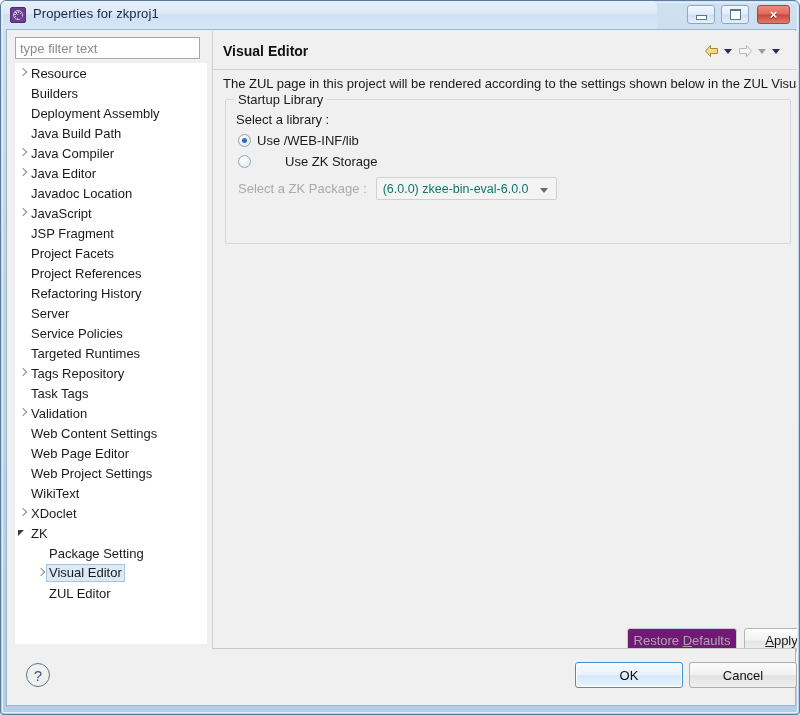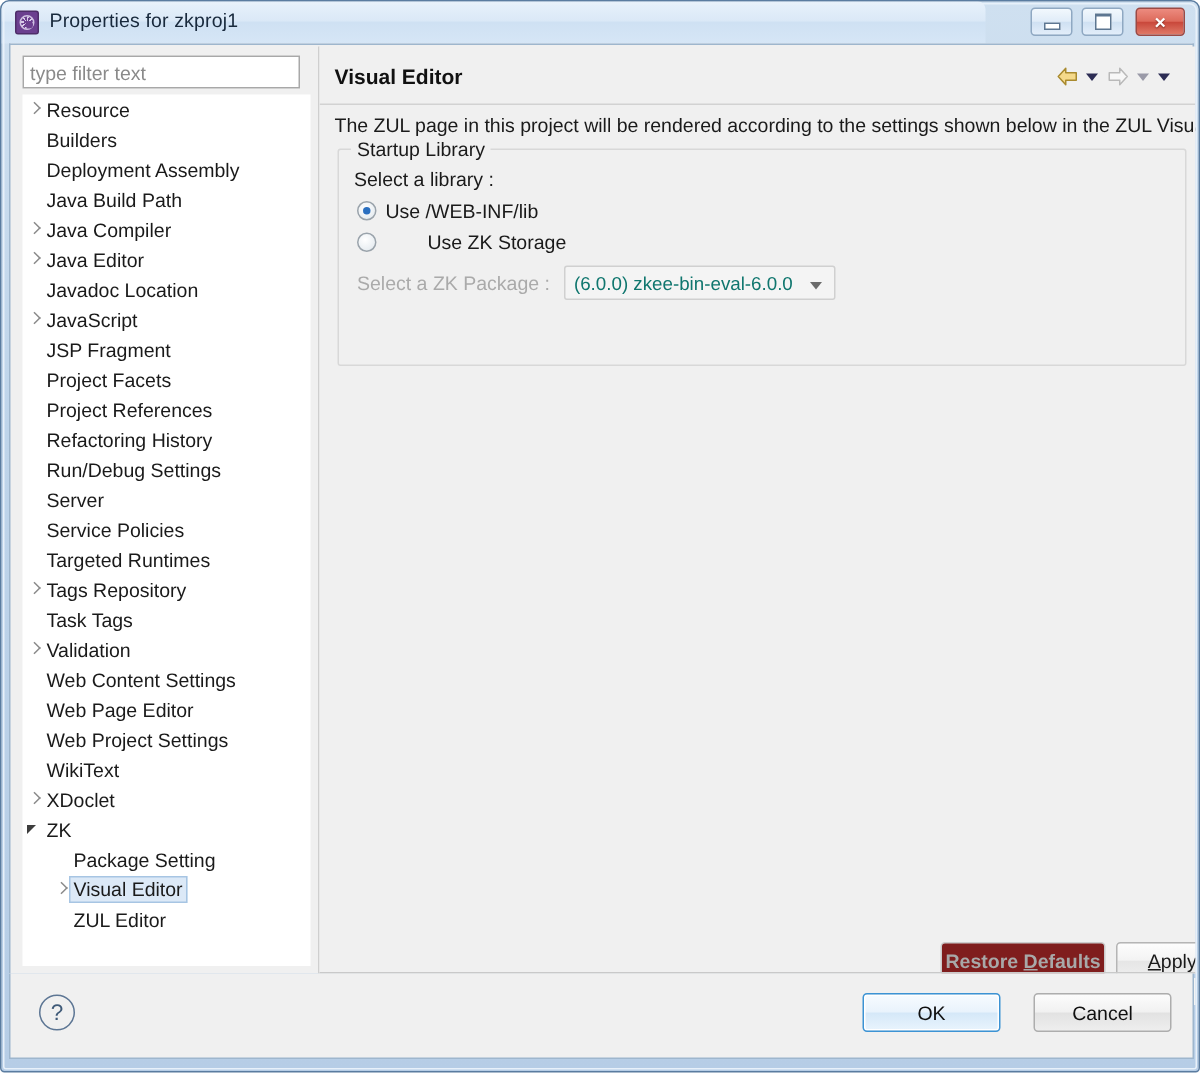--- a/index.html
+++ b/index.html
@@ -361,22 +361,21 @@
     align-items: center;
     justify-content: center;
     cursor: default;
     white-space: nowrap;
   }
   #btn-restore {
     left: 414px; top: 597px;
     width: 110px;
     color: #a8a8a8;
     border-color: #cbcbcb;
-    background: #7f1d1d;
-    font-weight: bold;
+    background: #701a75;
   }
   #btn-apply {
     left: 531px; top: 597px;
     width: 75px;
   }
   .ul { text-decoration: underline; }
   #hs-bar {
     position: absolute;
     left: 8px; top: 622px;
     width: 782px; height: 18px;
@@ -446,21 +445,21 @@
     border: 1.5px solid #5d7694;
     background: #f0f0f0;
     display: flex; align-items: center; justify-content: center;
     font-size: 15px; color: #3f5a78;
     cursor: pointer;
   }
   .dlgbtn {
     position: absolute;
     top: 13px;
     height: 26px;
-    width: 92px;
+    width: 108px;
     border-radius: 3px;
     font-family: "Liberation Sans", sans-serif;
     font-size: 13px;
     color: #101010;
     display: flex; align-items: center; justify-content: center;
     cursor: pointer;
     border: 1px solid #a9b3bd;
     background: linear-gradient(to bottom, #fafdff 0%, #eef4fa 48%, #dde8f3 52%, #ecf3fa 100%);
   }
   #btn-ok {
@@ -542,24 +541,20 @@
           <span class="arrow"></span>
           <span class="label">Project Facets</span>
         </div>
         <div class="tree-row">
           <span class="arrow"></span>
           <span class="label">Project References</span>
         </div>
         <div class="tree-row">
           <span class="arrow"></span>
           <span class="label">Refactoring History</span>
-        </div>
-        <div class="tree-row">
-          <span class="arrow"></span>
-          <span class="label">Run/Debug Settings</span>
         </div>
         <div class="tree-row">
           <span class="arrow"></span>
           <span class="label">Server</span>
         </div>
         <div class="tree-row">
           <span class="arrow"></span>
           <span class="label">Service Policies</span>
         </div>
         <div class="tree-row">

